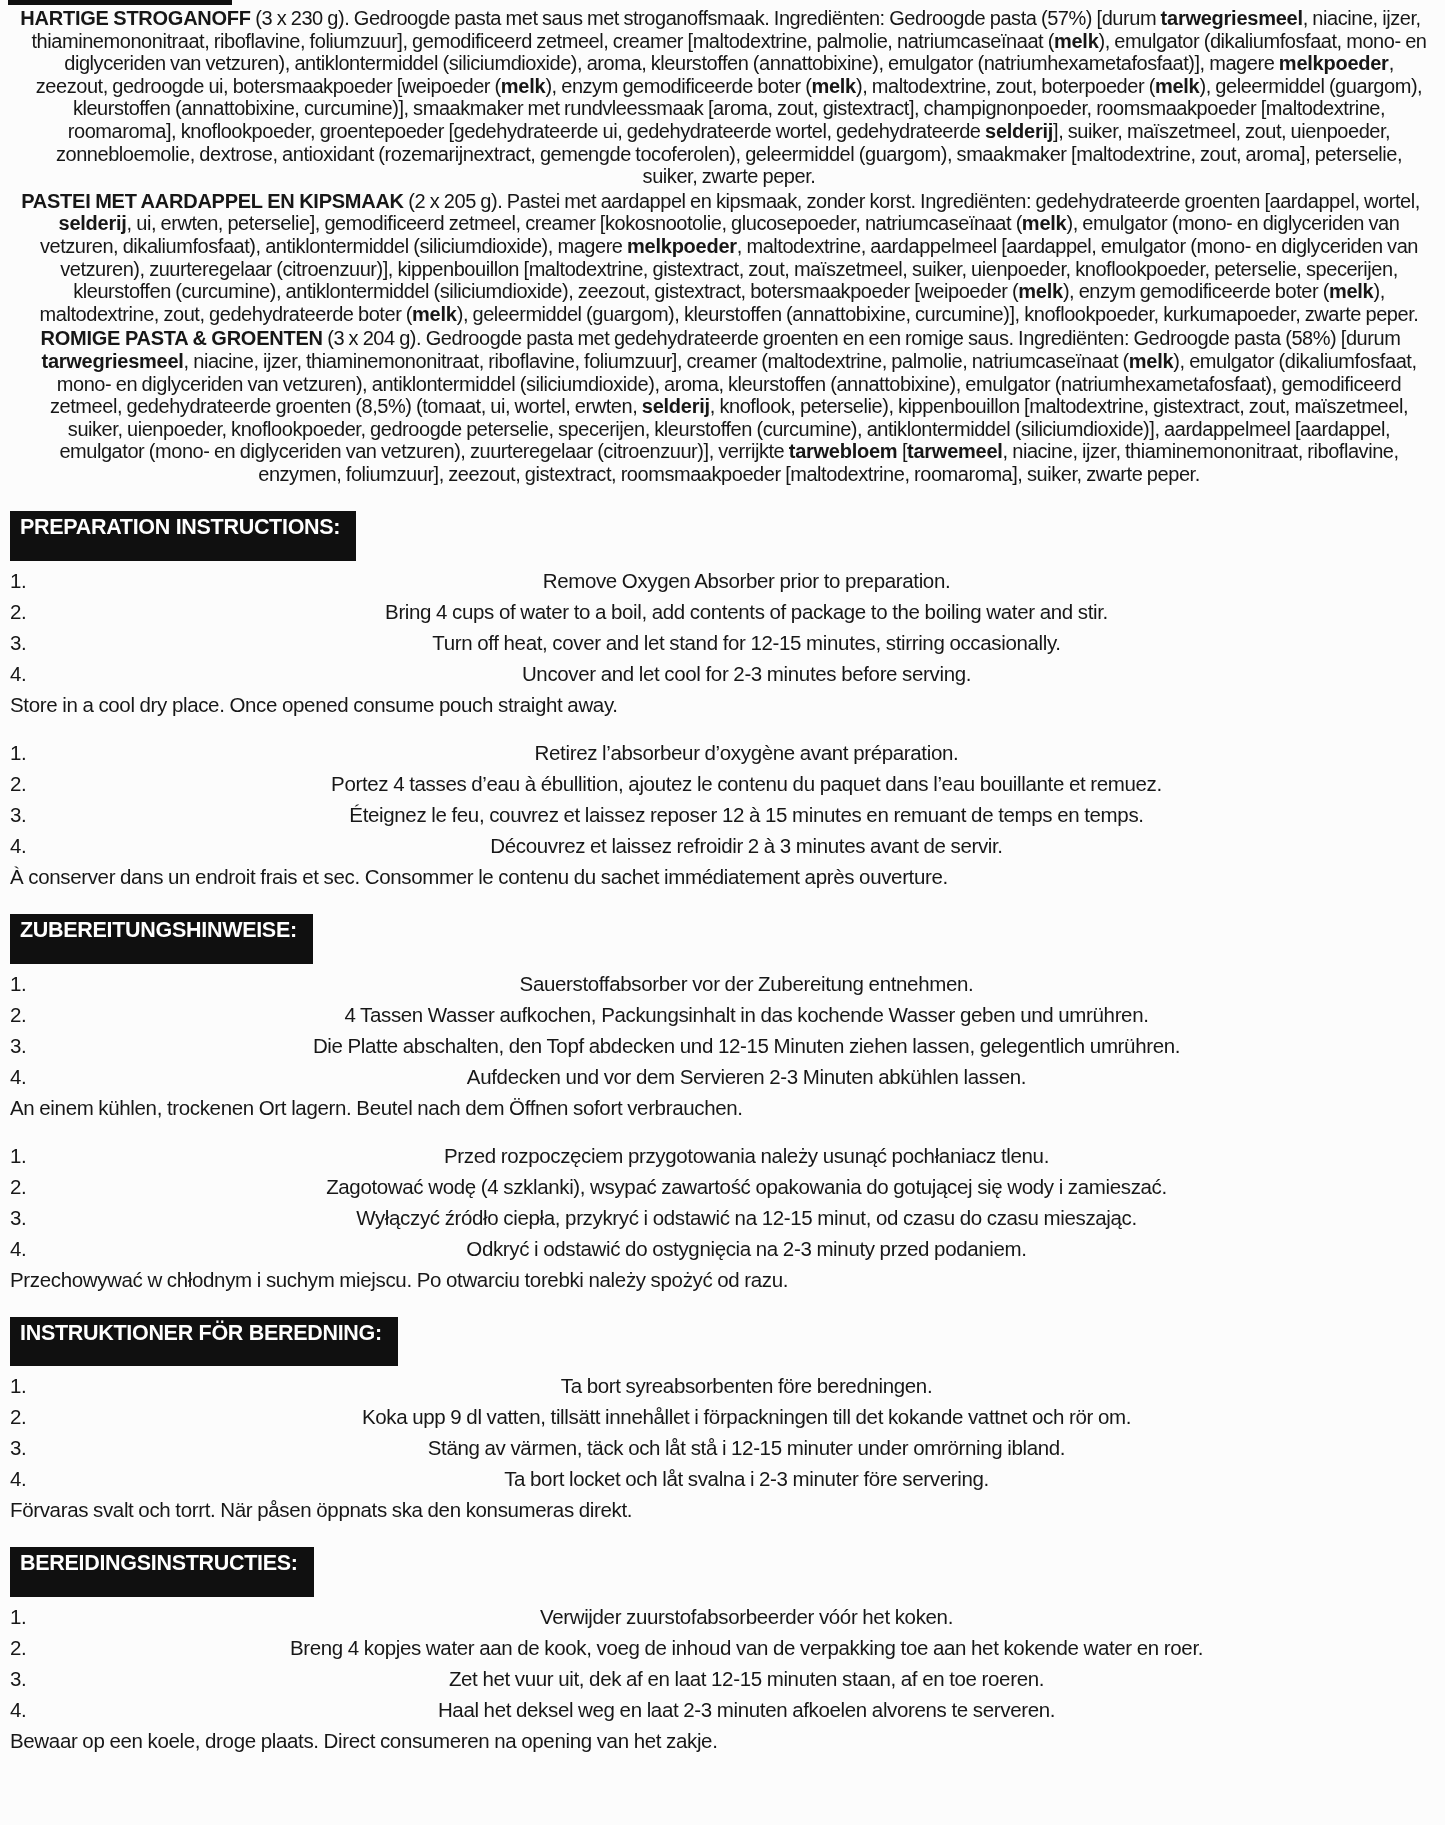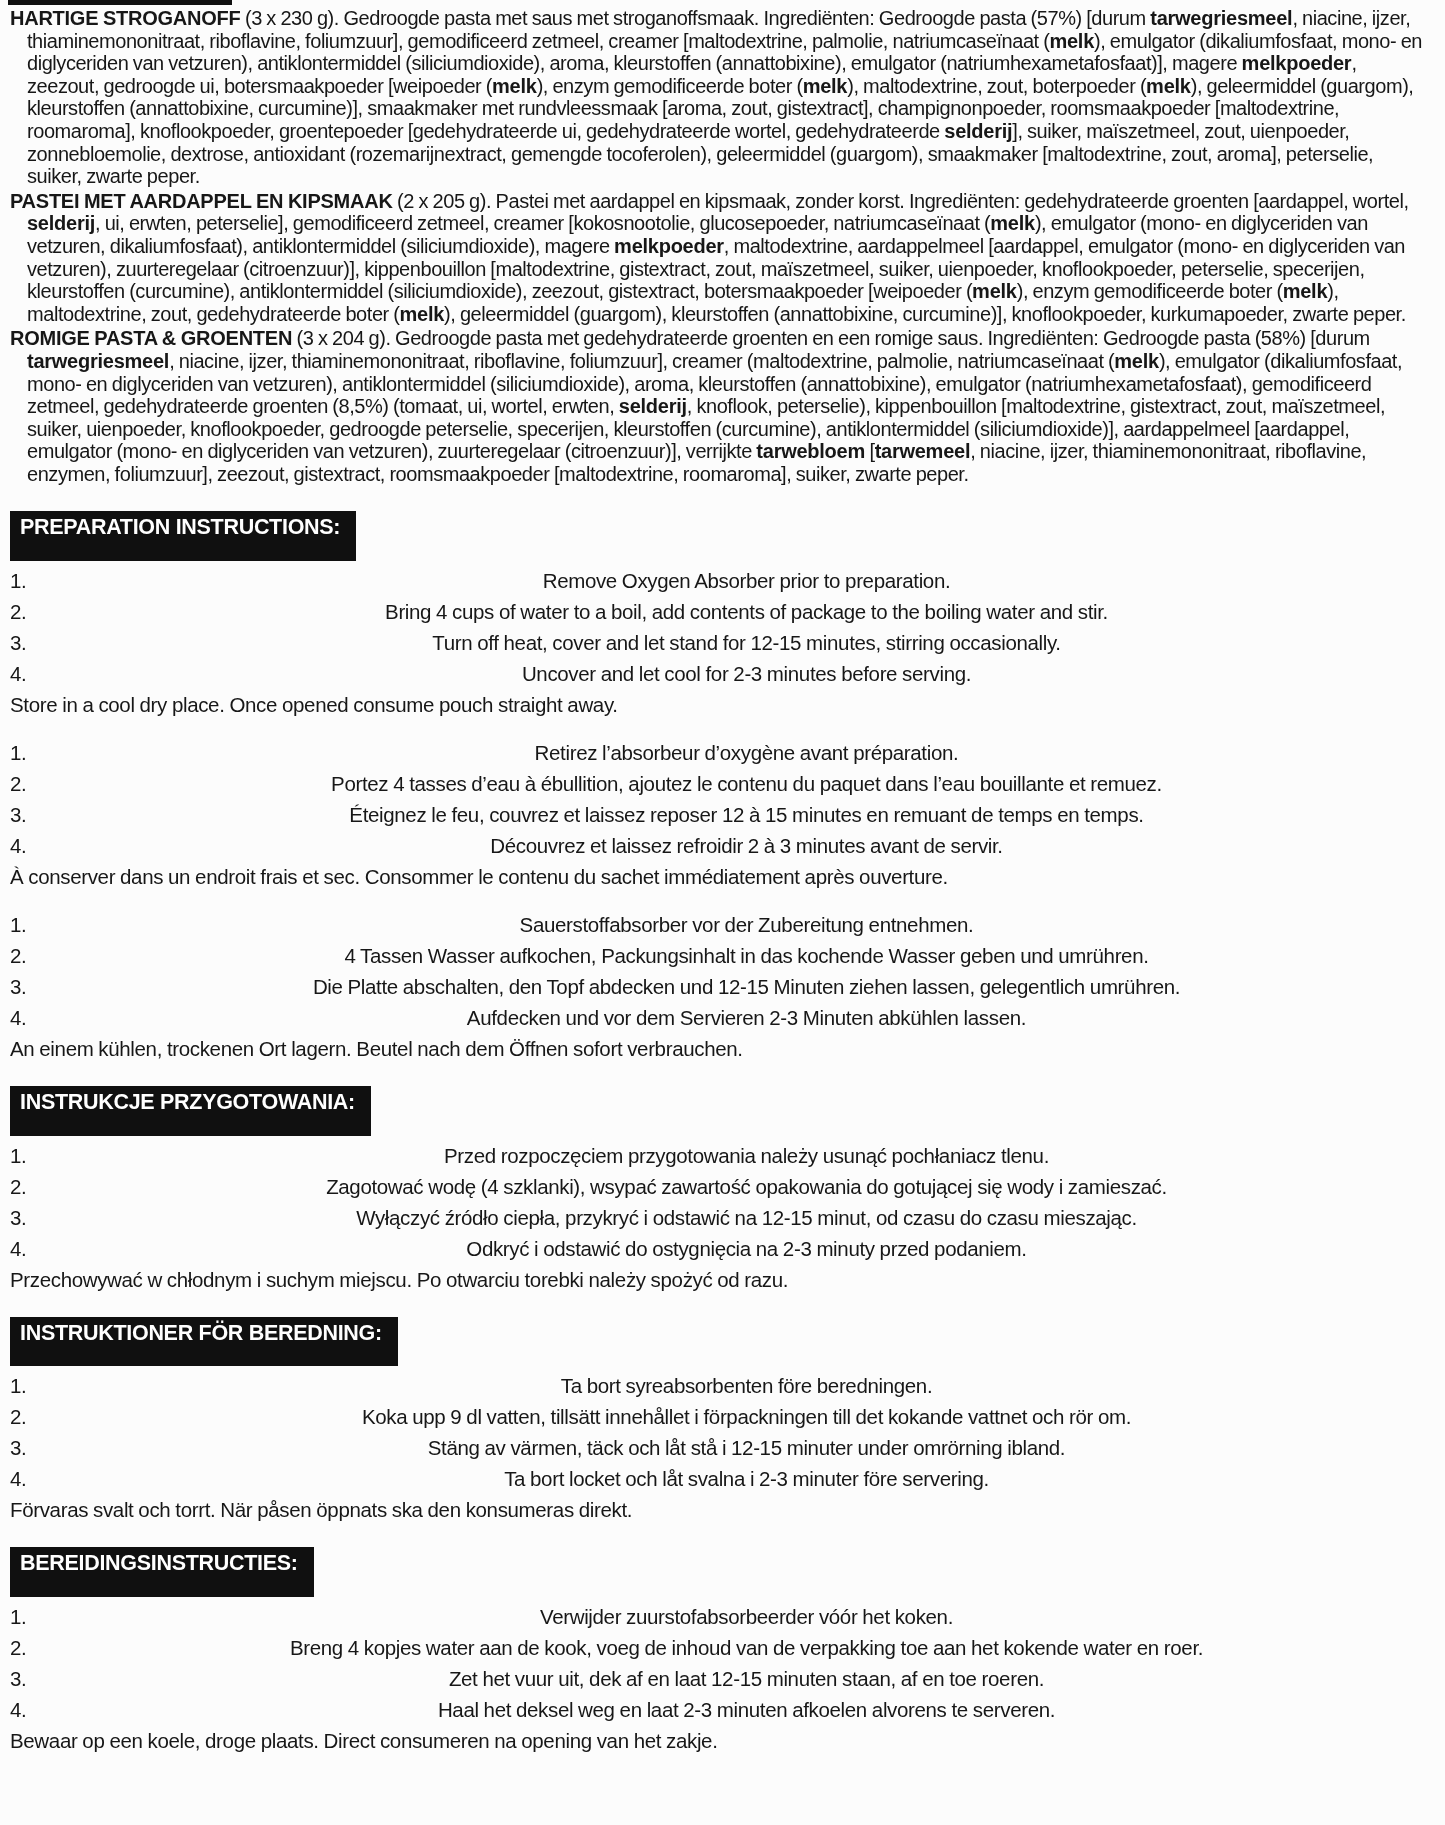--- a/index.html
+++ b/index.html
@@ -25,21 +25,21 @@
   }
   
   .ing {
     margin: 0 0 2px 0;
     font-size: 20px;
     line-height: 22.6px;
     letter-spacing: -0.45px;
     word-spacing: -0.6px;
     padding-left: 17px;
     text-indent: -17px;
-    text-align: left;
+    text-align: center;
   }
   .ing b { letter-spacing: -0.25px; }
   
   .instr { margin-top: 26px; }
   .hdr-row { line-height: 0; }
   .hdr {
     display: inline-block;
     background: #101010;
     color: #ffffff;
     font-weight: bold;
@@ -113,41 +113,41 @@
       <span class="t">Éteignez le feu, couvrez et laissez reposer 12 à 15 minutes en remuant de temps en temps.</span>
     </div>
     <div class="step">
       <span class="n">4.</span>
       <span class="t">Découvrez et laissez refroidir 2 à 3 minutes avant de servir.</span>
     </div>
     <p class="storage">À conserver dans un endroit frais et sec. Consommer le contenu du sachet immédiatement après ouverture.</p>
   </section>
 
   <section class="instr">
+    <div class="hdr-row"><span class="hdr">ZUBEREITUNGSHINWEISE:</span></div>
     <div class="step">
       <span class="n">1.</span>
       <span class="t">Sauerstoffabsorber vor der Zubereitung entnehmen.</span>
     </div>
     <div class="step">
       <span class="n">2.</span>
       <span class="t">4 Tassen Wasser aufkochen, Packungsinhalt in das kochende Wasser geben und umrühren.</span>
     </div>
     <div class="step">
       <span class="n">3.</span>
       <span class="t">Die Platte abschalten, den Topf abdecken und 12-15 Minuten ziehen lassen, gelegentlich umrühren.</span>
     </div>
     <div class="step">
       <span class="n">4.</span>
       <span class="t">Aufdecken und vor dem Servieren 2-3 Minuten abkühlen lassen.</span>
     </div>
     <p class="storage">An einem kühlen, trockenen Ort lagern. Beutel nach dem Öffnen sofort verbrauchen.</p>
   </section>
 
   <section class="instr">
-    <div class="hdr-row"><span class="hdr">INSTRUKCJE PRZYGOTOWANIA:</span></div>
     <div class="step">
       <span class="n">1.</span>
       <span class="t">Przed rozpoczęciem przygotowania należy usunąć pochłaniacz tlenu.</span>
     </div>
     <div class="step">
       <span class="n">2.</span>
       <span class="t">Zagotować wodę (4 szklanki), wsypać zawartość opakowania do gotującej się wody i zamieszać.</span>
     </div>
     <div class="step">
       <span class="n">3.</span>

